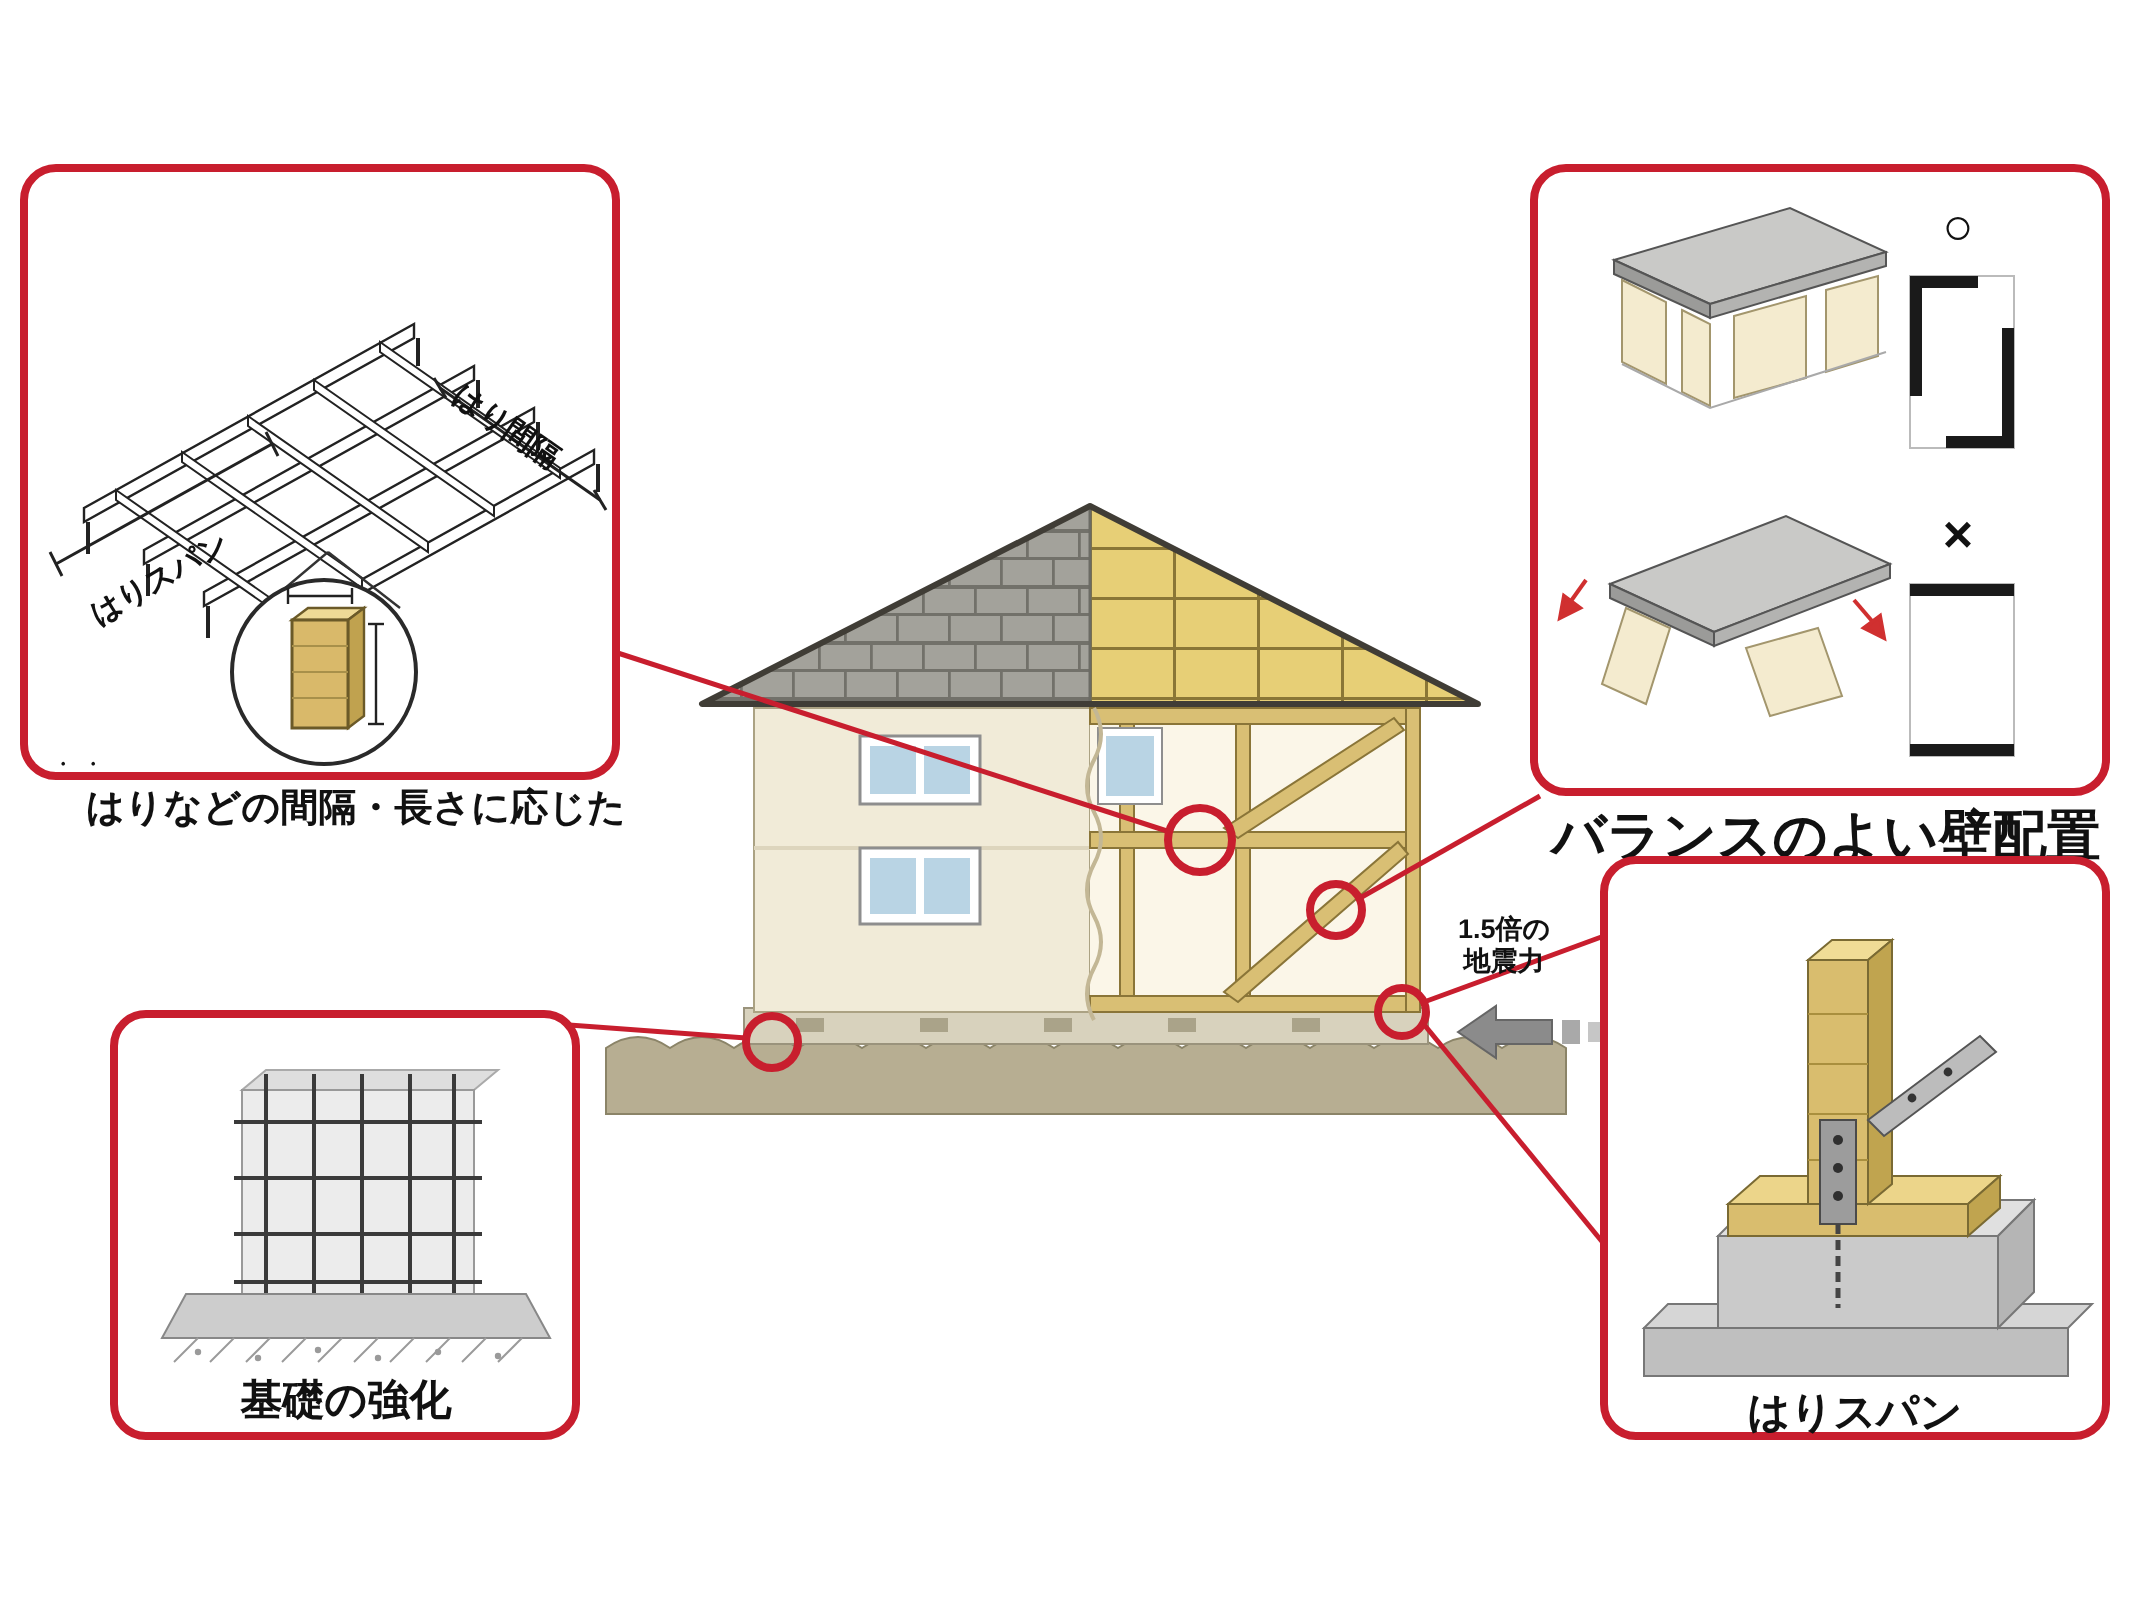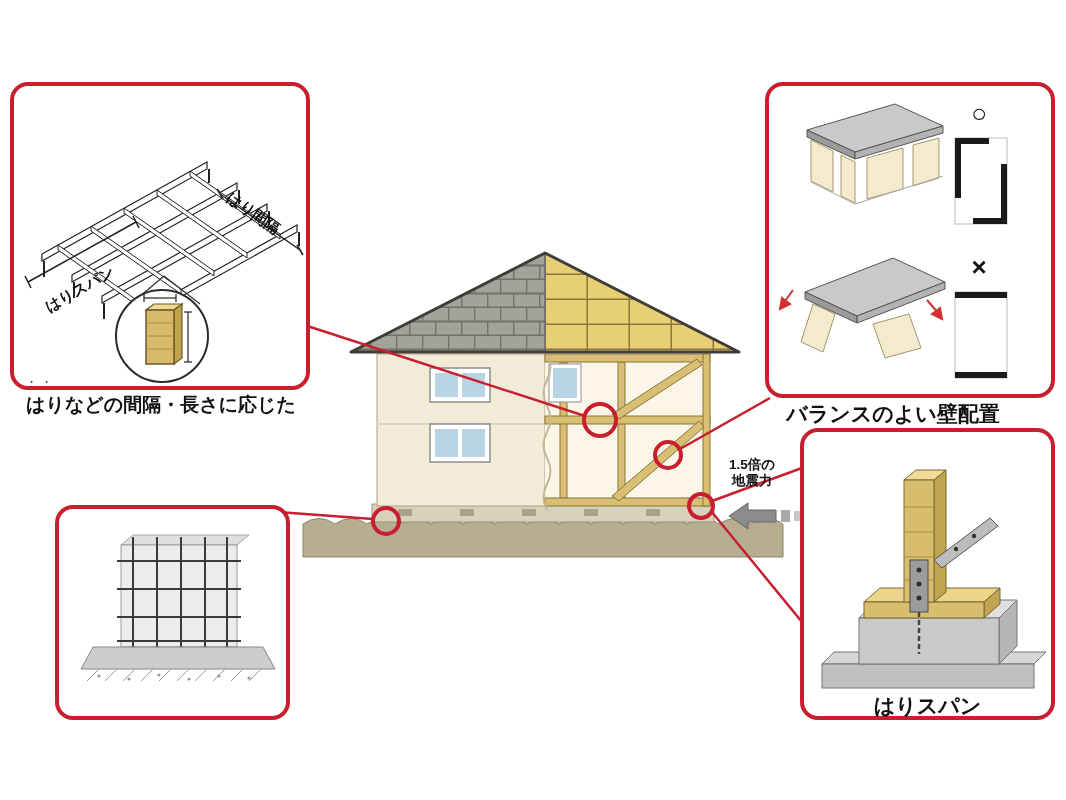--- a/index.html
+++ b/index.html
@@ -167,21 +167,21 @@
           <line x1="130" y1="208" x2="130" y2="216"></line>
             <line x1="162" y1="208" x2="162" y2="216"></line>
         </g>
       </g>
     </svg>
     <div class="lbl rot" style="left:4px;top:194px;width:124px;font-size:15px;transform:rotate(-30deg)">はりスパン</div>
     <div class="lbl rot" style="left:184px;top:118px;width:110px;font-size:15px;transform:rotate(35deg)">はり間隔</div>
   </div>
 
   <div class="lbl" style="left:20px;top:376px;width:44px;font-size:9px;letter-spacing:6px">・・</div>
-  <div class="lbl" style="left:0;top:392px;width:322px;font-size:19px;line-height:26px">
+  <div class="lbl" style="left:17px;top:392px;width:322px;font-size:19px;line-height:26px">
     <div>はりなどの間隔・長さに応じた</div>
   </div>
 
   <div class="callout" style="left:765px;top:82px;width:290px;height:316px">
     <svg width="282" height="308" viewBox="0 0 282 308">
 
       <g>
         <polygon points="38,44 126,18 174,40 86,66" fill="#c9c9c7" stroke="#555"></polygon>
         <polygon points="38,44 86,66 86,73 38,51" fill="#9b9b99" stroke="#555"></polygon>
         <polygon points="86,66 174,40 174,47 86,73" fill="#b3b3b1" stroke="#555"></polygon>
@@ -220,21 +220,21 @@
 
       <g>
         <rect x="186" y="206" width="52" height="86" fill="#fff" stroke="#bbb"></rect>
         <rect x="186" y="206" width="52" height="6" fill="#1a1a1a"></rect>
         <rect x="186" y="286" width="52" height="6" fill="#1a1a1a"></rect>
       </g>
     </svg>
     <div class="lbl" style="left:182px;top:12px;width:56px;font-size:26px;font-weight:normal">○</div>
     <div class="lbl" style="left:182px;top:166px;width:56px;font-size:26px">×</div>
   </div>
-  <div class="lbl" style="left:750px;top:400px;width:286px;font-size:21px">バランスのよい壁配置</div>
+  <div class="lbl" style="left:770px;top:400px;width:286px;font-size:27px">バランスのよい壁配置</div>
 
   <div class="callout" style="left:55px;top:505px;width:235px;height:215px">
     <svg width="227" height="207" viewBox="0 0 227 207">
       <polygon points="62,36 178,36 190,26 74,26" fill="#dedede" stroke="#aaa"></polygon>
       <rect x="62" y="36" width="116" height="102" fill="#ececec" stroke="#999"></rect>
       <g stroke="#3a3a3a" stroke-width="2">
         <line x1="74" y1="28" x2="74" y2="138"></line>
           <line x1="98" y1="28" x2="98" y2="138"></line>
         <line x1="122" y1="28" x2="122" y2="138"></line>
           <line x1="146" y1="28" x2="146" y2="138"></line>
@@ -260,20 +260,21 @@
       <g fill="#9a9a9a">
         <circle cx="40" cy="167" r="1.6"></circle>
           <circle cx="70" cy="170" r="1.6"></circle>
           <circle cx="100" cy="166" r="1.6"></circle>
         <circle cx="130" cy="170" r="1.6"></circle>
           <circle cx="160" cy="167" r="1.6"></circle>
           <circle cx="190" cy="169" r="1.6"></circle>
       </g>
     </svg>
   </div>
+  <div class="lbl" style="left:58px;top:686px;width:230px;font-size:21px">基礎の強化</div>
 
   <div class="callout" style="left:800px;top:428px;width:255px;height:292px">
     <svg width="247" height="284" viewBox="0 0 247 284">
 
       <polygon points="18,232 230,232 242,220 30,220" fill="#d6d6d6" stroke="#777"></polygon>
       <rect x="18" y="232" width="212" height="24" fill="#bfbfbf" stroke="#777"></rect>
 
       <polygon points="55,186 195,186 213,168 73,168" fill="#e0e0e0" stroke="#777"></polygon>
       <polygon points="195,186 213,168 213,214 195,232" fill="#b5b5b5" stroke="#777"></polygon>
       <rect x="55" y="186" width="140" height="46" fill="#cacaca" stroke="#777"></rect>

